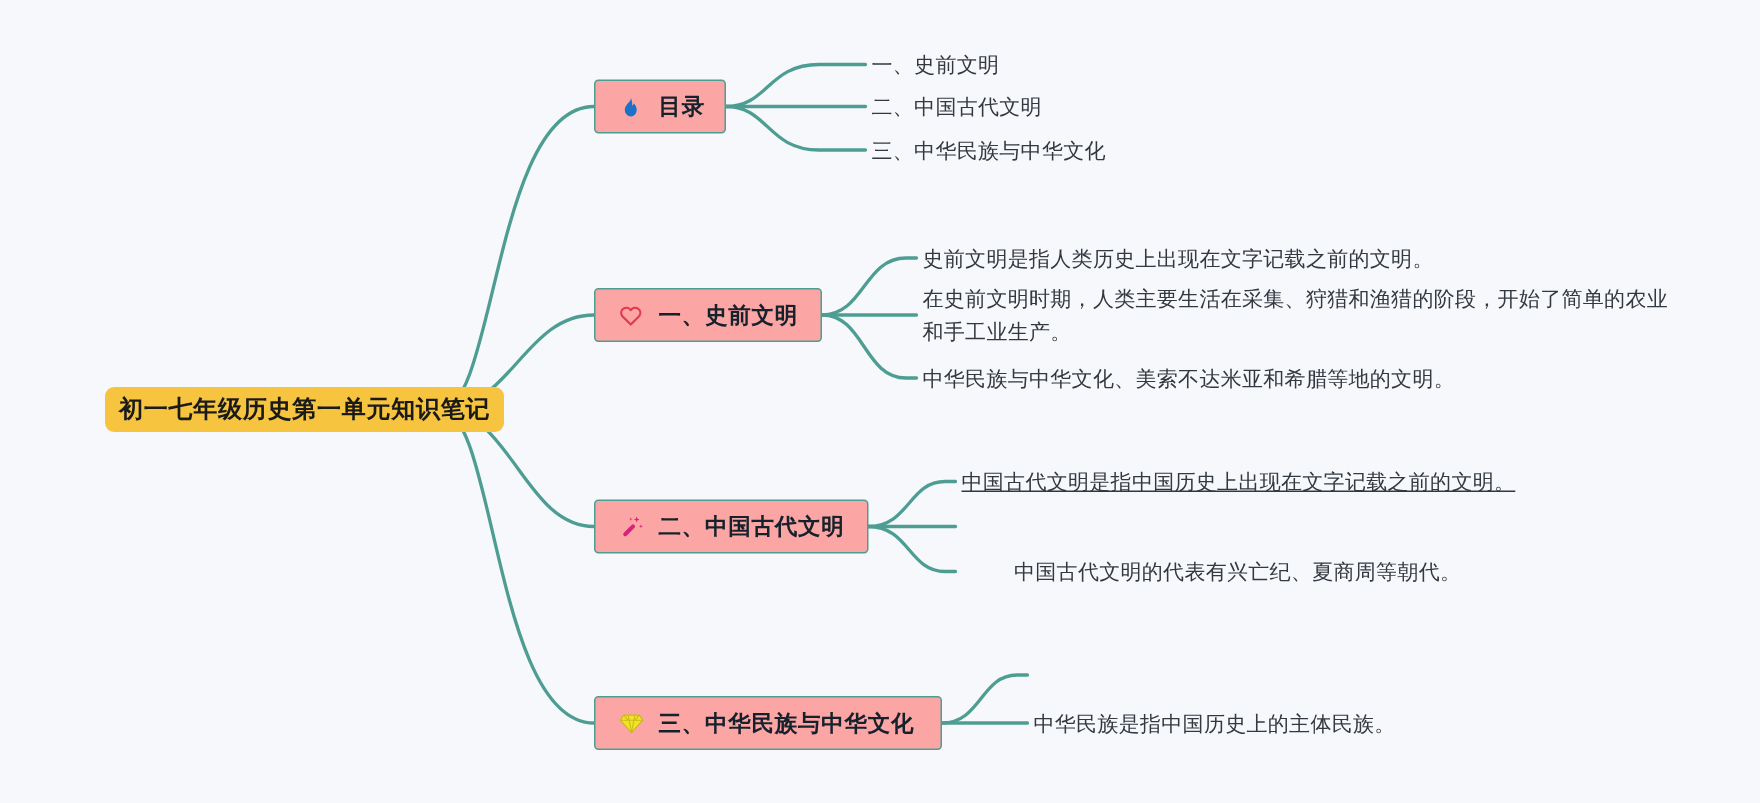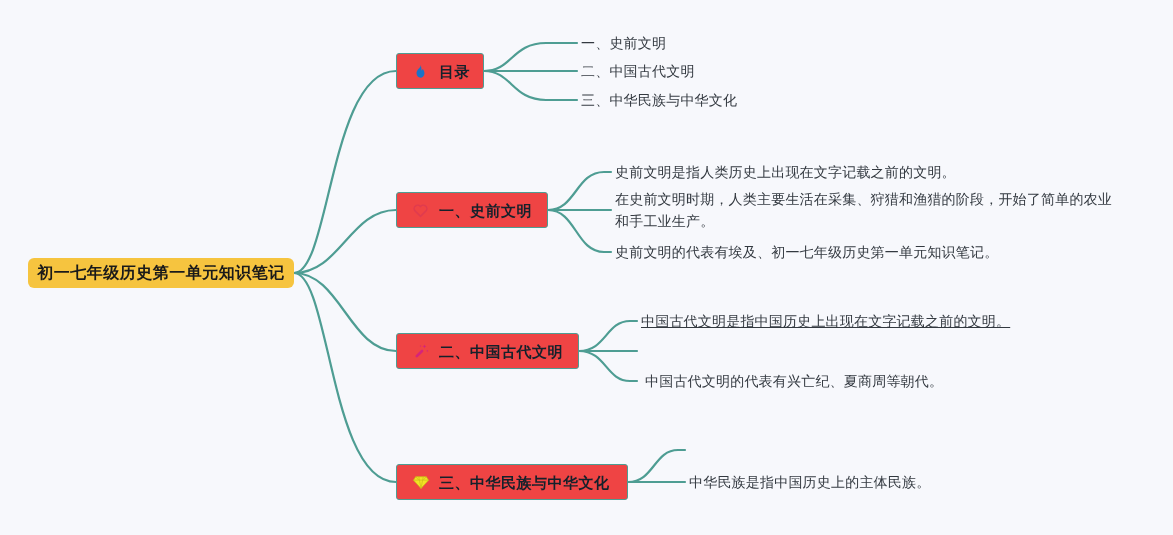--- a/index.html
+++ b/index.html
@@ -36,23 +36,24 @@
   }
   .root-node {
     background: #f6c43f;
     border-radius: 6px;
     color: #1a1a1a;
     font-size: 16px;
     font-weight: bold;
     letter-spacing: 0.5px;
     padding: 0 14px;
     justify-content: center;
+    margin-left: 42px;
   }
   .branch-node {
-    background: #ef4444;
+    background: #fca5a5;
     border: 1px solid #4e9d93;
     border-radius: 3px;
     color: #15212b;
     font-size: 15px;
     font-weight: bold;
     padding: 0 14px;
     gap: 9px;
   }
   .branch-label {
     line-height: 1;
@@ -142,39 +143,39 @@
     <span class="branch-label">一、史前文明</span>
   </div>
 
   <div class="leaf leaf-wrap" style="left:615px; top:188px; width:498px;">
     <span>在史前文明时期，人类主要生活在采集、狩猎和渔猎的阶段，开始了简单的农业和手工业生产。</span>
   </div>
   <div class="leaf" style="left:615px; top:161px;">
     <span>史前文明是指人类历史上出现在文字记载之前的文明。</span>
   </div>
   <div class="leaf" style="left:615px; top:241px;">
-    <span>史前文明的代表有埃及、初一七年级历史第一单元知识笔记。</span>
+    <span>中华民族与中华文化、美索不达米亚和希腊等地的文明。</span>
   </div>
 
   <div class="node branch-node" style="left:396px; top:333px; width:183px; height:36px;">
     <span class="node-icon">
       <svg viewBox="0 0 24 24" width="18" height="18" aria-hidden="true">
         <rect x="3.2" y="13.6" width="13.4" height="3.6" rx="1.8" transform="rotate(-45 9.9 15.4)" fill="#d6247a"></rect>
         <path d="M16.6 3.2l.7 1.9 1.9.7-1.9.7-.7 1.9-.7-1.9-1.9-.7 1.9-.7z" fill="#d6247a"></path>
         <path d="M20.4 10.2l.45 1.2 1.2.45-1.2.45-.45 1.2-.45-1.2-1.2-.45 1.2-.45z" fill="#d6247a"></path>
         <path d="M11.4 3.9l.4 1.1 1.1.4-1.1.4-.4 1.1-.4-1.1-1.1-.4 1.1-.4z" fill="#d6247a"></path>
       </svg>
     </span>
     <span class="branch-label">二、中国古代文明</span>
   </div>
 
   <div class="leaf" style="left:641px; top:310px;text-decoration:underline;">
     <span>中国古代文明是指中国历史上出现在文字记载之前的文明。</span>
   </div>
-  <div class="leaf" style="left:645px; top:370px;">
+  <div class="leaf" style="left:676px; top:370px;">
     <span>中国古代文明的代表有兴亡纪、夏商周等朝代。</span>
   </div>
 
   <div class="node branch-node" style="left:396px; top:464px; width:232px; height:36px;">
     <span class="node-icon">
       <svg viewBox="0 0 24 24" width="18" height="18" aria-hidden="true">
         <path d="M5 5h14l3 4.5-10 11L2 9.5z" fill="#f2e325" stroke="#c9bb18" stroke-width="1"></path>
         <path d="M2 9.5h20M9 5l3 15.5M15 5l-3 15.5M5 5l4 4.5M19 5l-4 4.5" stroke="#c9bb18" stroke-width="0.9" fill="none"></path>
       </svg>
     </span>

